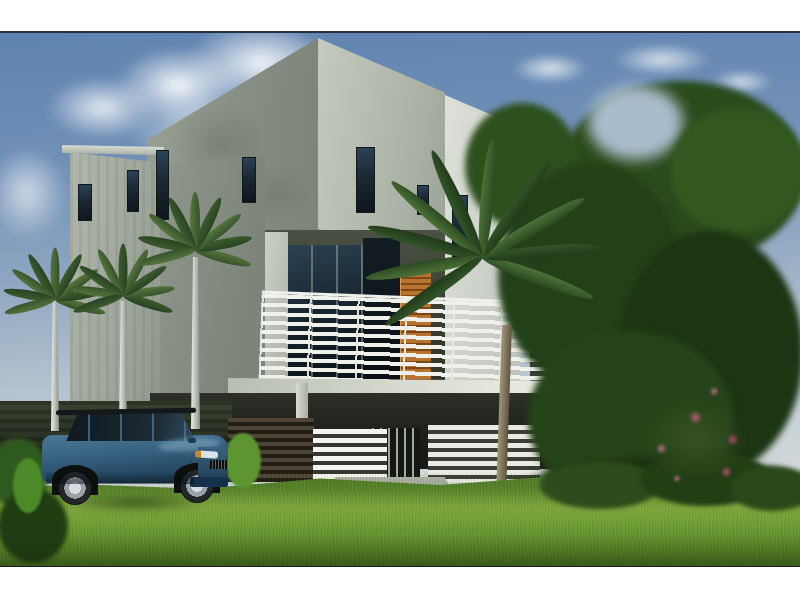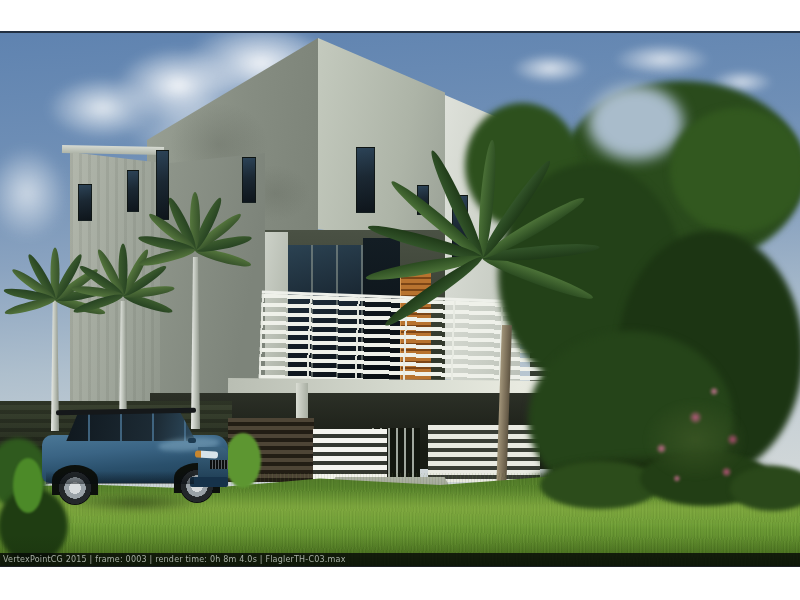--- a/index.html
+++ b/index.html
@@ -346,17 +346,14 @@
     <div class="p front"></div>
     <div class="p headlight"></div>
     <div class="p grille"></div>
     <div class="p bumper"></div>
     <div class="p sill"></div>
     <div class="p mirror"></div>
   </div>
 
   <div class="ph grassshade"></div>
 
-  <div class="ph stampbar">
-    <span class="stamptext">VertexPointCG 2015 | frame: 0003 | render time: 0h 8m 4.0s | FlaglerTH-C03.max</span>
-  </div>
 
 </div>
 
 </body></html>

